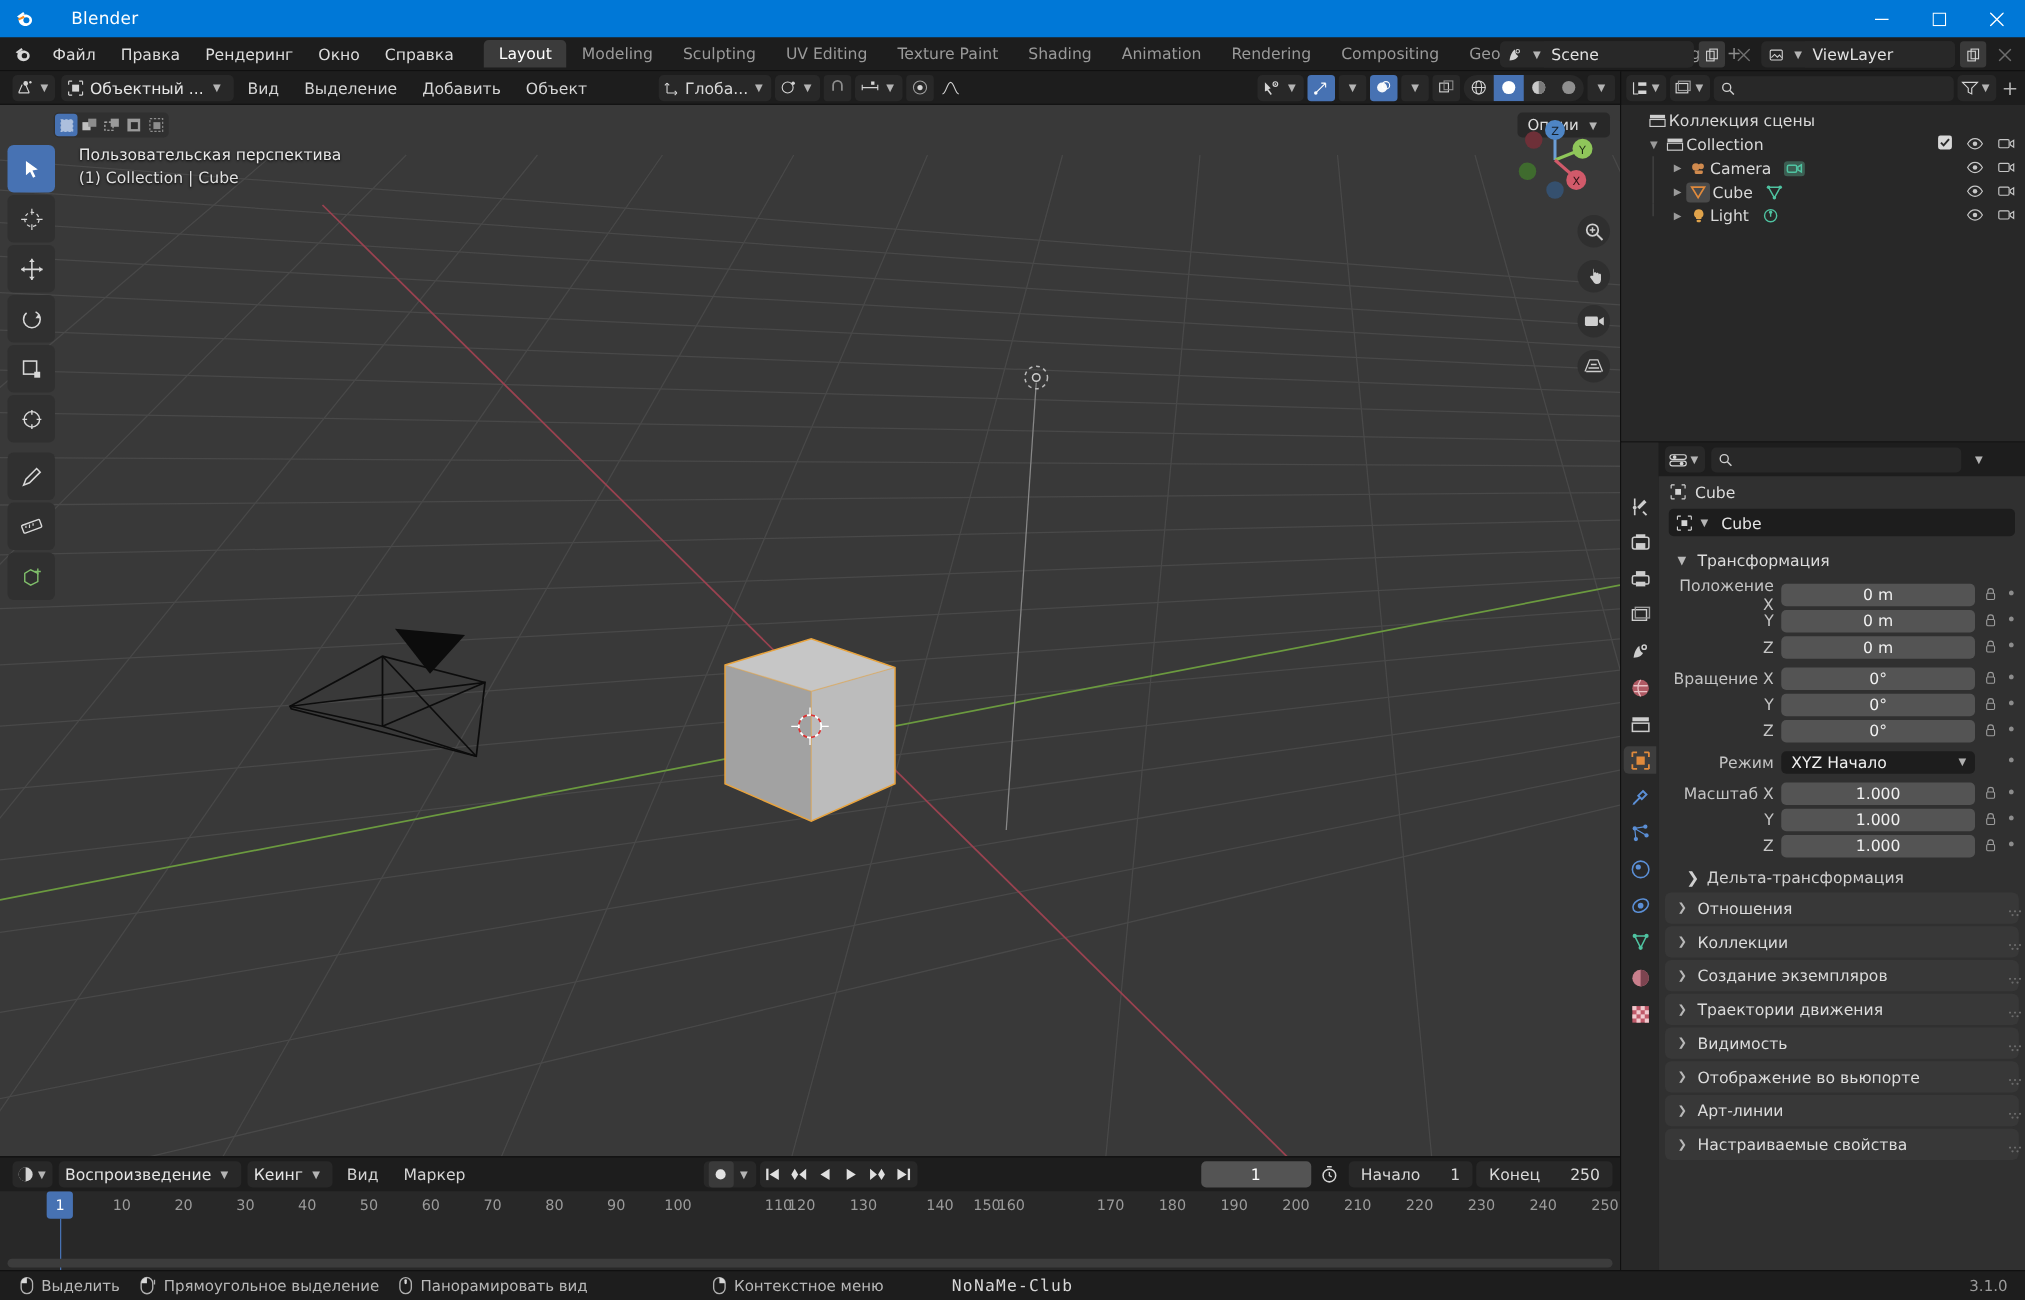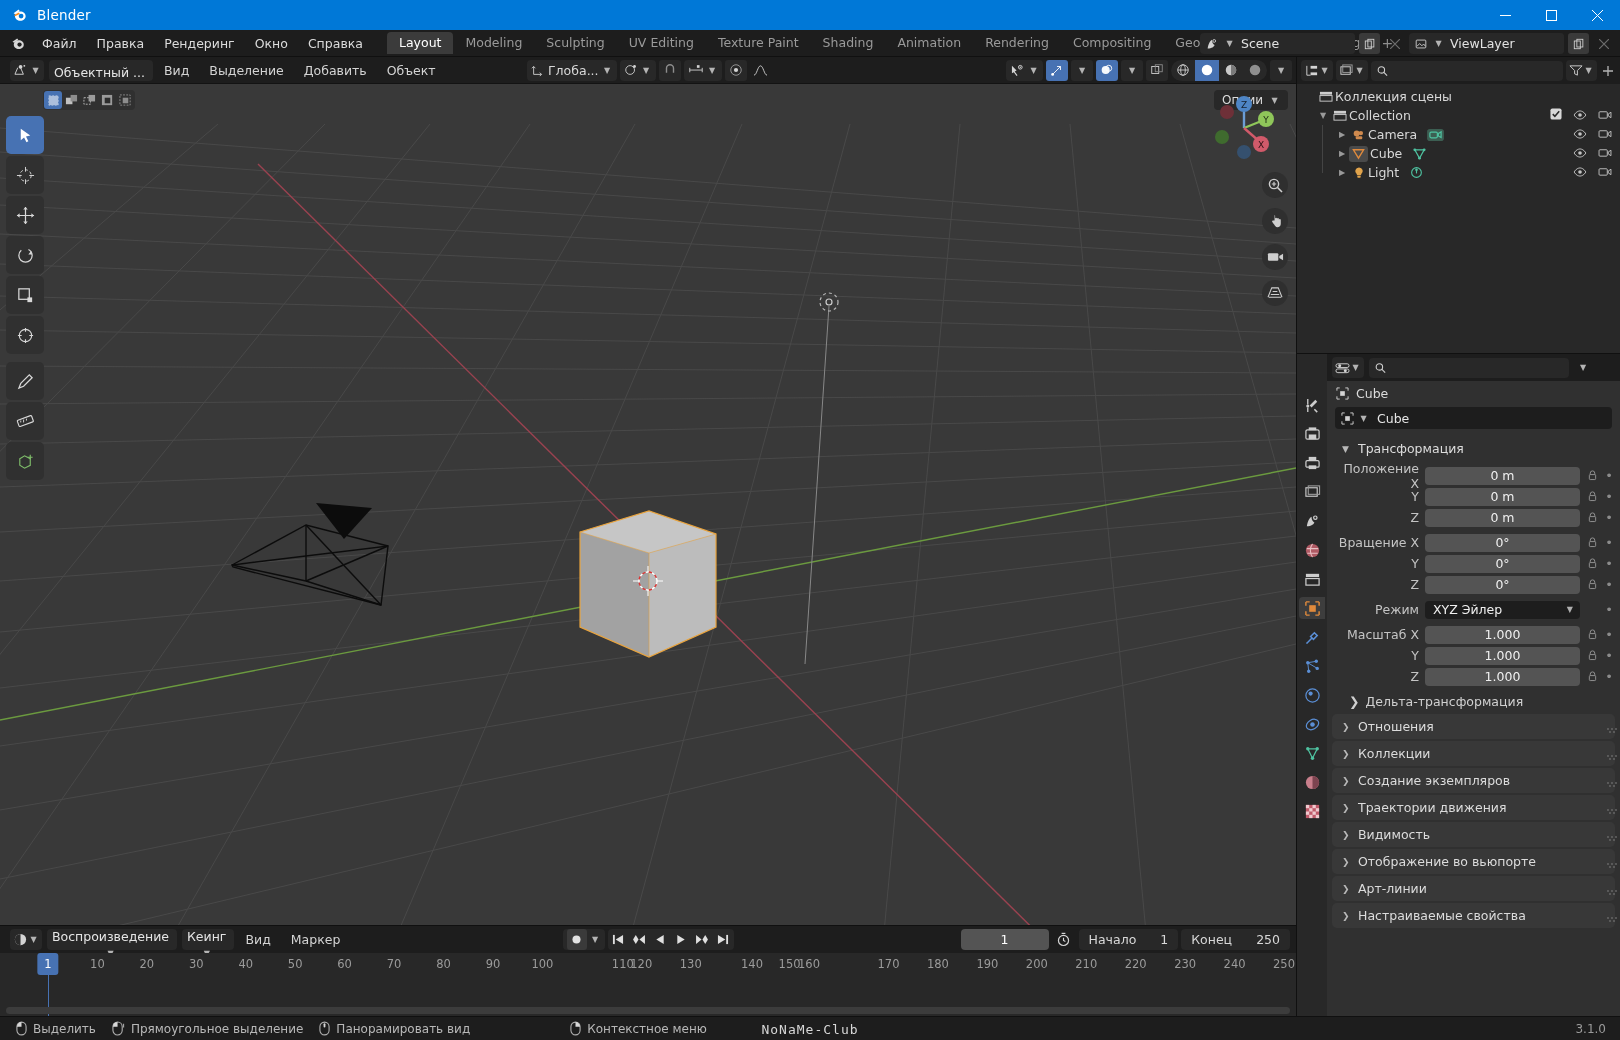--- a/index.html
+++ b/index.html
@@ -13,21 +13,21 @@
     -webkit-font-smoothing: antialiased;
   }
   .app { position: relative; width: 1620px; height: 1040px; display: flex; flex-direction: column; }
 
   
   .titlebar {
     height: 30px; background: #0078d7; display: flex; align-items: center;
     flex: 0 0 30px; position: relative;
   }
   .titlebar .logo { width: 16px; height: 16px; margin-left: 12px; margin-right: 9px; position: relative; }
-  .titlebar .title { font-size: 13.5px; color: #fff; letter-spacing: .2px; }
+  .titlebar .title { font-size: 13.5px; color: #fff; letter-spacing: .2px; margin-left: 20px; }
   .winbtns { position: absolute; right: 0; top: 0; height: 30px; display: flex; }
   .winbtn { width: 46px; height: 30px; display: flex; align-items: center; justify-content: center;
             color: #fff; font-size: 13px; }
 
   
   .topbar {
     height: 27px; background: #1d1d1d; display: flex; align-items: center;
     flex: 0 0 27px; border-bottom: 1px solid #101010; position: relative;
   }
   .blender-icon { width: 20px; margin-left: 8px; margin-right: 4px; display:flex; align-items:center; justify-content:center;}
@@ -50,21 +50,21 @@
   .left-col { flex: 1 1 auto; display: flex; flex-direction: column; min-width: 0; }
   .right-col { flex: 0 0 324px; display: flex; flex-direction: column; background: #1d1d1d; }
 
   
   .viewport-wrap { position: relative; flex: 1 1 auto; min-height: 0; }
   .vp-header {
     height: 27px; background: #1d1d1d; display: flex; align-items: center; gap: 2px;
     border-bottom: 1px solid #131313; position: relative;
   }
   .vp-tool { display:flex; align-items:center; background:#282828; border-radius:4px; height:21px; padding:0 3px; }
-  .vp-mode { display:flex; align-items:center; background:#282828; border-radius:4px; height:21px; padding:0 8px 0 5px; gap:5px; margin-left:3px;flex-direction:column;}
+  .vp-mode { display:flex; align-items:center; background:#282828; border-radius:4px; height:21px; padding:0 8px 0 5px; gap:5px; margin-left:3px;}
   .vp-menu { padding: 0 9px; height:21px; line-height:21px; color:#d4d4d4; font-size:12.5px; border-radius:3px;}
   .vp-hdr-center { position:absolute; left: 527px; display:flex; align-items:center; gap:3px; }
   .vp-hdr-right { position:absolute; right: 4px; display:flex; align-items:center; gap:3px; }
   .pill { display:flex; align-items:center; background:#282828; border-radius:4px; height:21px; padding:0 4px; gap:3px;}
   .sqbtn { width:22px; height:21px; display:flex; align-items:center; justify-content:center; border-radius:3px; background:#282828;}
   .sqbtn.on { background: #4772b3; }
   .shade-group { display:flex; background:#282828; border-radius:11px; height:21px; align-items:center; overflow:hidden;}
   .shade-btn { width:24px; height:21px; display:flex; align-items:center; justify-content:center; }
   .shade-btn.on { background:#4772b3; }
 
@@ -493,20 +493,24 @@
                 </svg>
             </div>
             <div class="sel-mode">
               <svg width="13" height="13" viewBox="0 0 14 14">
                   <rect x="1" y="1" width="11" height="11" fill="none" stroke="#8d8d8d" stroke-dasharray="2 1.4"></rect>
                   <rect x="4" y="4" width="6" height="6" fill="#8d8d8d"></rect>
                 </svg>
             </div>
           </div>
 
+          <div class="vp-overlay-text">
+            <div>Пользовательская перспектива</div>
+            <div class="sub">(1) Collection | Cube</div>
+          </div>
 
           <div class="options-btn">
             <span>Опции</span>
             <span class="chev">▼</span>
           </div>
 
           <div class="toolbar-left">
             <div class="tool-btn on">
               <svg width="19" height="19" viewBox="0 0 20 20">
                   <path d="M5 3l10 7-4.5 1 2.5 5-2 1-2.5-5-3.5 3z" fill="#fff"></path>
@@ -1133,21 +1137,21 @@
                     <path d="M2.5 5V3.4a2.5 2.5 0 015 0V5" fill="none" stroke="#9a9a9a"></path>
                     <rect x="1.5" y="5" width="7" height="5.5" rx="1" fill="none" stroke="#9a9a9a"></rect>
                   </svg>
               </span>
               <span class="anidot">•</span>
             </div>
 
             <div class="prop-row" style="margin-top:6px">
               <span class="plabel">Режим</span>
               <span class="pval dropdown">
-                <span>XYZ Эйлер</span>
+                <span>XYZ Начало</span>
                 <span class="dc">▼</span>
               </span>
               <span class="lockdot"></span>
               <span class="anidot">•</span>
             </div>
 
             <div class="prop-row" style="margin-top:6px">
               <span class="plabel">Масштаб X</span>
               <span class="pval">1.000</span>
               <span class="lockdot">

